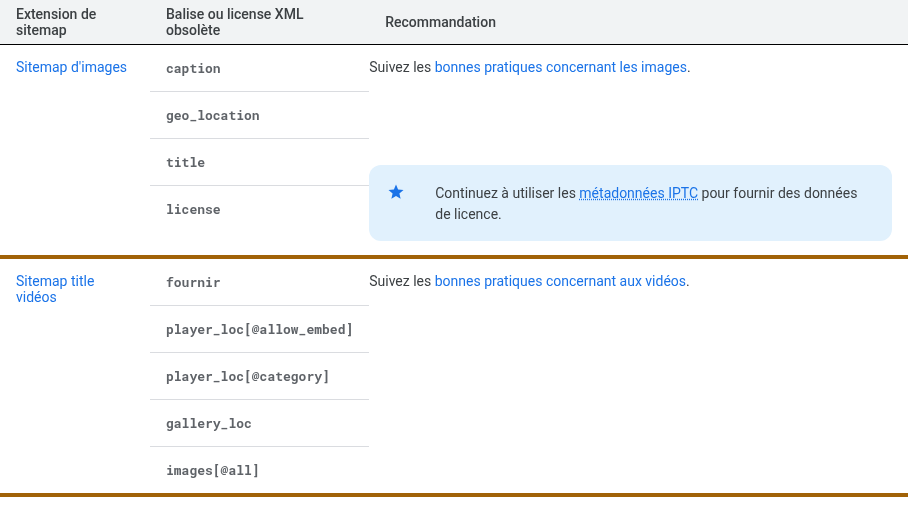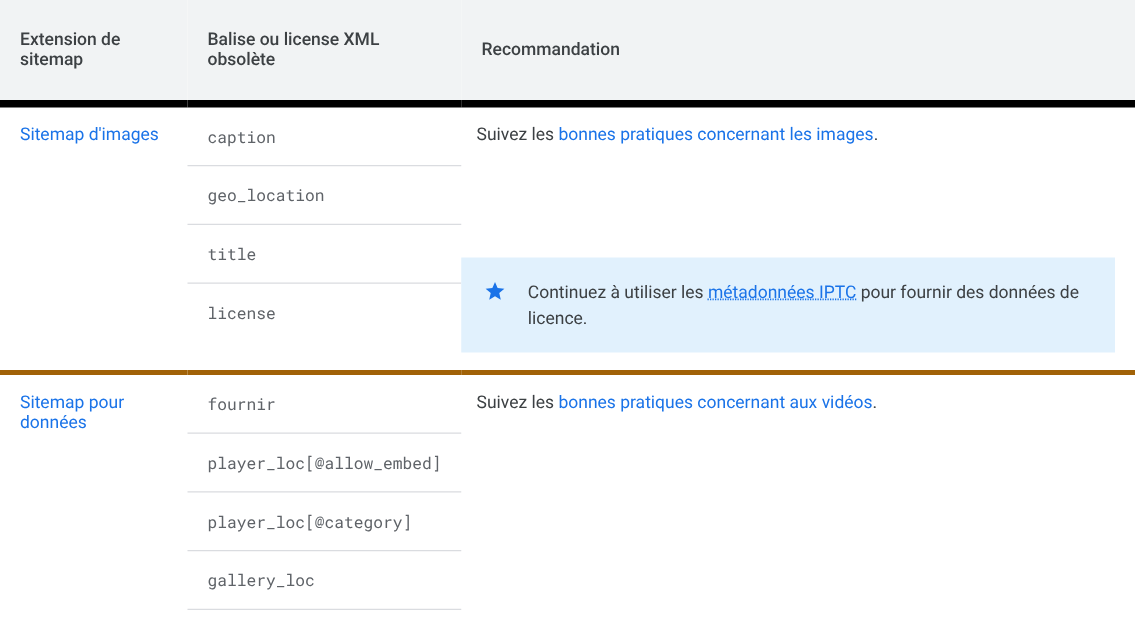--- a/index.html
+++ b/index.html
@@ -18,22 +18,22 @@
   table {
     border-collapse: collapse;
     width: 100%;
   }
   thead th {
     background: #f1f3f4;
     text-align: left;
     font-weight: 500;
     font-size: 14px;
     color: #3c4043;
-    padding: 24px 16px;
-    border-bottom: 6px solid #000000;
+    padding: 6px 16px;
+    border-bottom: 1px solid #000000;
     vertical-align: middle;
   }
   tbody td {
     padding: 0;
     vertical-align: top;
     border-bottom: 4px solid #a16207;
   }
   .cell-pad { padding: 14px 16px; }
   a.link {
     color: #1a73e8;
@@ -42,29 +42,30 @@
   .tag-list { padding: 0; }
   .tag-item {
     border-bottom: 1px solid #dadce0;
     padding: 14px 16px;
   }
   .tag-item:last-child { border-bottom: none; }
   code, .mono {
     font-family: "Roboto Mono", Consolas, monospace;
     font-size: 13px;
     color: #5f6368;
+    font-weight: bold;
   }
   .reco-cell { padding: 14px 16px 14px 0; }
-  .reco-text { margin-bottom: 14px; margin-left: 12px; }
+  .reco-text { margin-bottom: 14px; }
   .note {
     background: #e1f1fd;
-    border-radius: 0;
+    border-radius: 12px;
     padding: 16px 18px;
     display: flex;
-    gap: 17px;
+    gap: 30px;
     align-items: flex-start;
     margin-top: 90px;
   }
   .note-inner { padding-top: 2px; line-height: 1.5; }
   .note a {
     color: #1a73e8;
     text-decoration: underline dotted;
   }
   .star {
     width: 18px;
@@ -115,21 +116,21 @@
                     <path d="M12 17.27 18.18 21l-1.64-7.03L22 9.24l-7.19-.61L12 2 9.19 8.63 2 9.24l5.46 4.73L5.82 21z"></path>
                   </svg>
                 </div>
                 <div class="note-inner">Continuez à utiliser les <a href="#">métadonnées IPTC</a> pour fournir des données de licence.</div>
               </div>
             </div>
           </td>
         </tr>
         <tr>
           <td>
-            <div class="cell-pad"><a href="#" class="link">Sitemap pour données</a></div>
+            <div class="cell-pad"><a href="#" class="link">Sitemap title vidéos</a></div>
           </td>
           <td>
             <div class="tag-list">
               <div class="tag-item"><span class="mono">fournir</span></div>
               <div class="tag-item"><span class="mono">player_loc[@allow_embed]</span></div>
               <div class="tag-item"><span class="mono">player_loc[@category]</span></div>
               <div class="tag-item"><span class="mono">gallery_loc</span></div>
               <div class="tag-item"><span class="mono">images[@all]</span></div>
             </div>
           </td>

